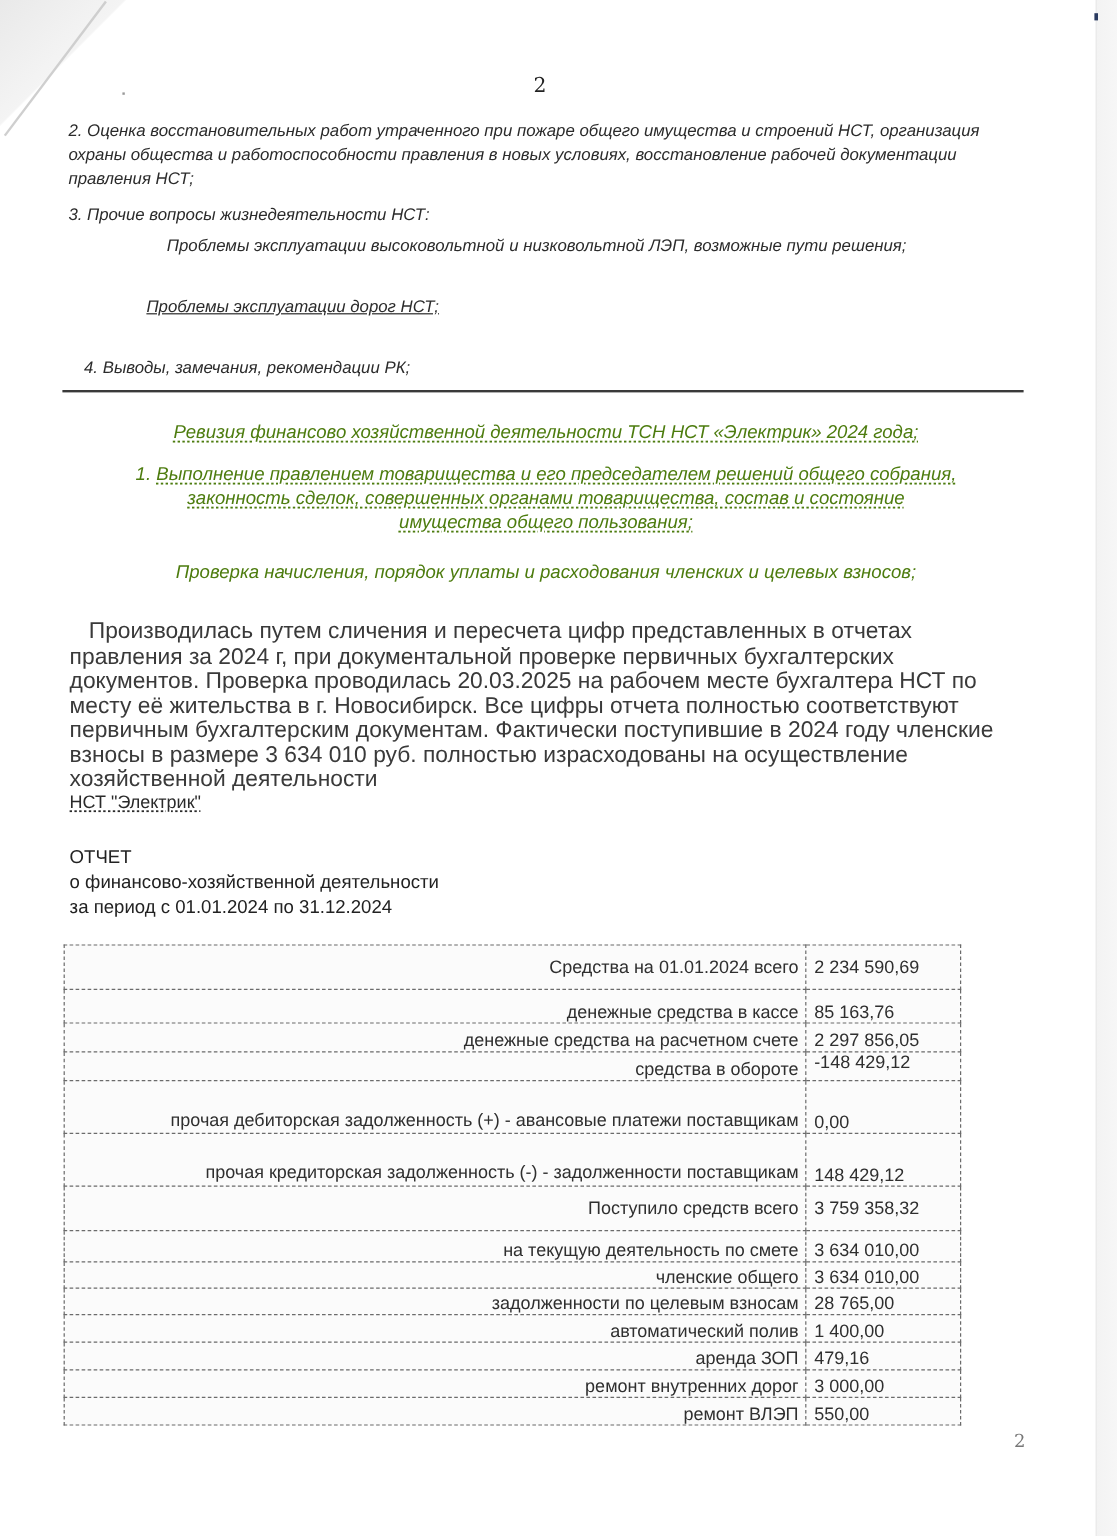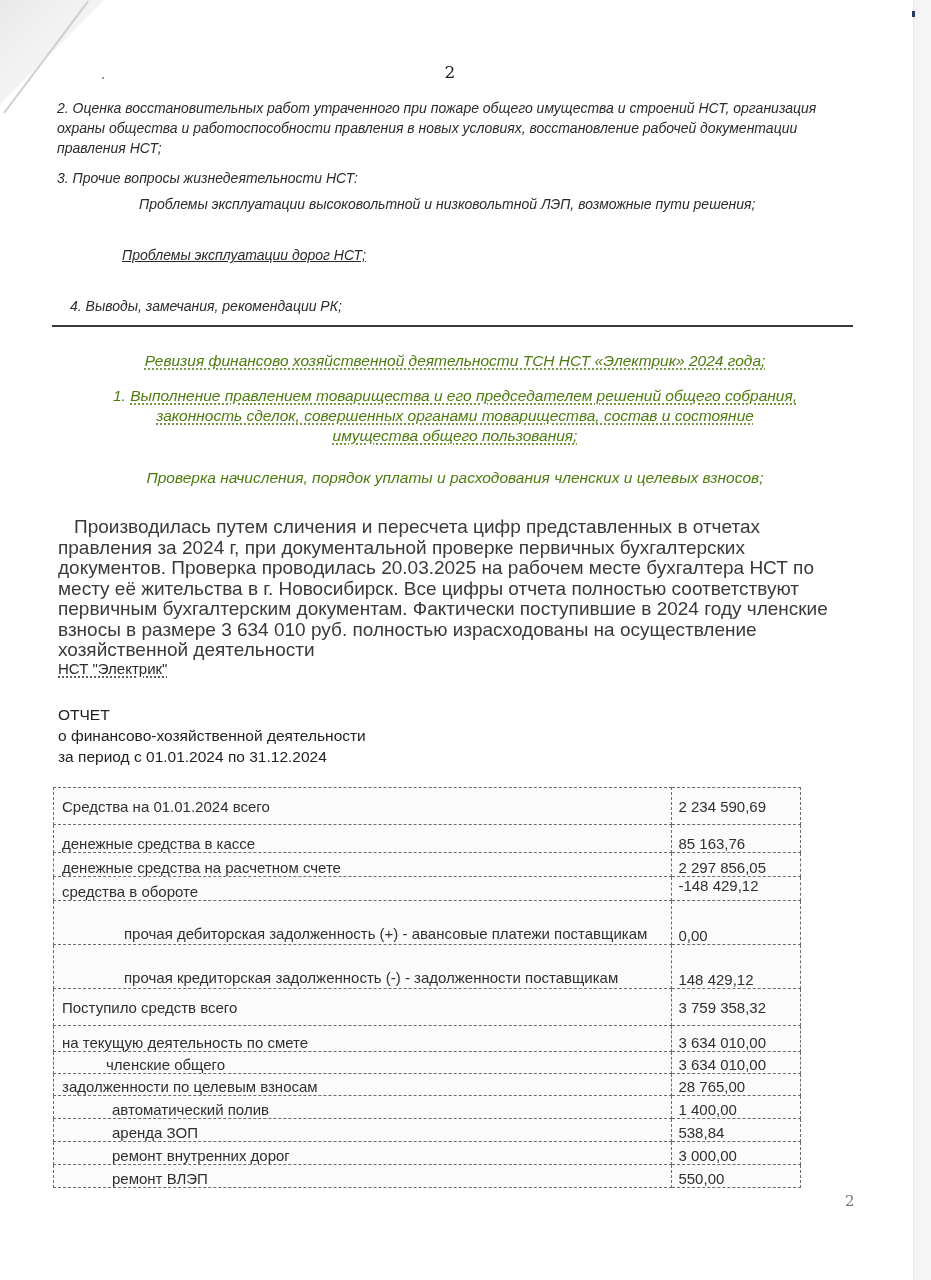--- a/index.html
+++ b/index.html
@@ -57,21 +57,21 @@
   .report-title div { height: 21px; }
 
   .fin-table {
     position: absolute; left: 53px; top: 787px; width: 748px;
     border-collapse: collapse; font-size: 15px; color: #2f2f2f;
     background: #fbfbfb;
   }
   .fin-table td {
     border: 1px dashed #6b6b6b; padding: 0 6px 0 6px; vertical-align: bottom;
   }
-  .fin-table td.lbl { width: 600px; }
+  .fin-table td.lbl { width: 600px; text-align: right; }
   .fin-table td.val { width: 124px; text-align: left; padding-right: 5px; }
   .fin-table .lvl-0 { padding-left: 8px; }
   .fin-table .lvl-1 { padding-left: 52px; }
   .fin-table .lvl-2 { padding-left: 58px; margin-top: 12px; }
   .fin-table .wrap-indent { text-indent: 62px; padding-left: 8px; line-height: 21px; }
   .fin-table .big { height: 36px; vertical-align: middle; }
   .page-number-bottom {
     position: absolute; left: 845px; top: 1192px; font-family: "DejaVu Serif", serif;
     font-size: 15px; color: #777;
   }
@@ -160,21 +160,21 @@
   <tr style="height:22px">
     <td class="lbl lvl-0">задолженности по целевым взносам</td>
     <td class="val">28 765,00</td>
   </tr>
   <tr style="height:23px">
     <td class="lbl lvl-2">автоматический полив</td>
     <td class="val">1 400,00</td>
   </tr>
   <tr style="height:23px">
     <td class="lbl lvl-2">аренда ЗОП</td>
-    <td class="val">538,84</td>
+    <td class="val">479,16</td>
   </tr>
   <tr style="height:23px">
     <td class="lbl lvl-2">ремонт внутренних дорог</td>
     <td class="val">3 000,00</td>
   </tr>
   <tr style="height:23px">
     <td class="lbl lvl-2">ремонт ВЛЭП</td>
     <td class="val">550,00</td>
   </tr>
 </tbody>

